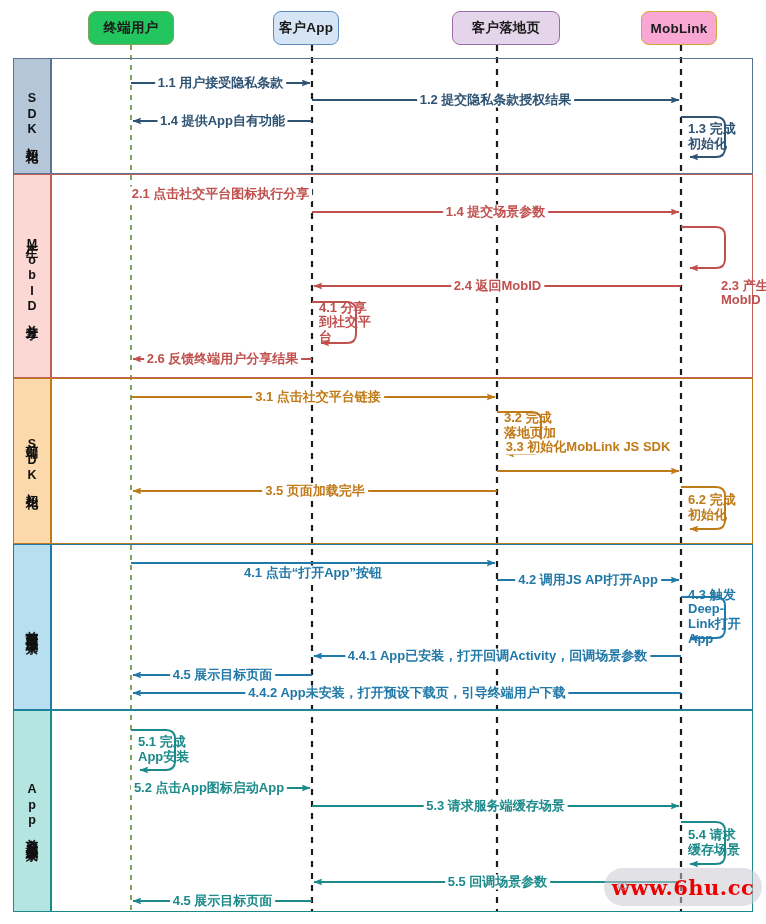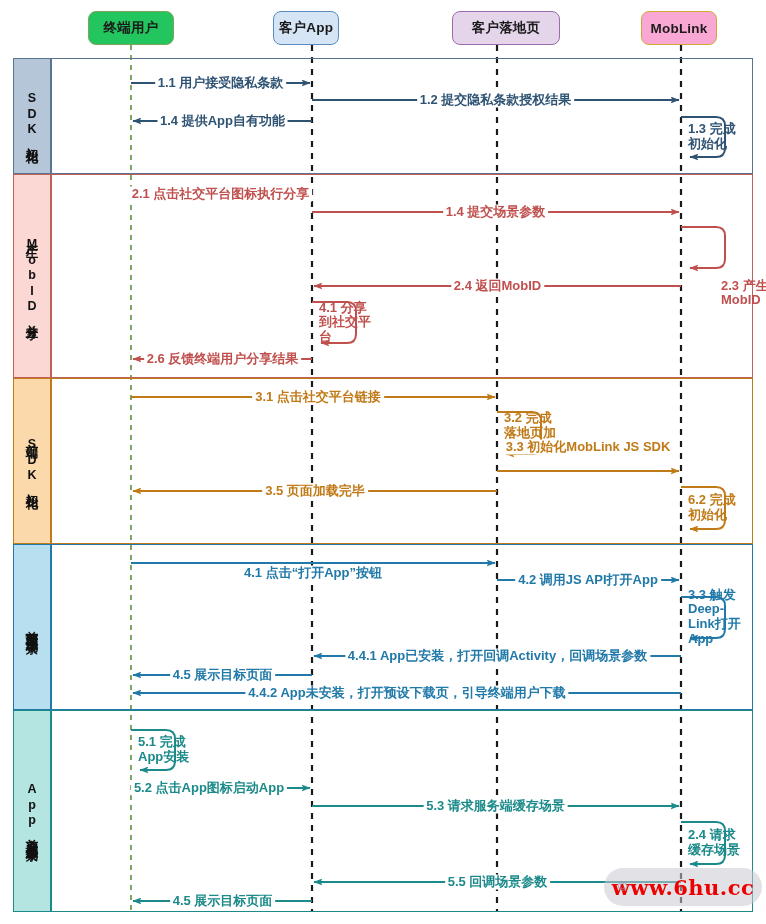--- a/index.html
+++ b/index.html
@@ -237,28 +237,28 @@
       <div class="msg-label" style="left: 497.5px; top: 286px; color: rgb(192, 80, 77);">2.4 返回MobID</div>
       <div class="msg-label left-anchor multiline" style="left: 316px; top: 322.5px; color: rgb(192, 80, 77); background: transparent;">4.1 分享到社交平台</div>
       <div class="msg-label" style="left: 222.5px; top: 359px; color: rgb(192, 80, 77);">2.6 反馈终端用户分享结果</div>
       <div class="msg-label" style="left: 318px; top: 397px; color: rgb(192, 122, 23);">3.1 点击社交平台链接</div>
       <div class="msg-label left-anchor multiline" style="left: 501px; top: 433px; color: rgb(192, 122, 23); background: transparent;">3.2 完成落地页加载</div>
       <div class="msg-label" style="left: 588px; top: 447px; color: rgb(192, 122, 23);">3.3 初始化MobLink JS SDK</div>
       <div class="msg-label left-anchor multiline" style="left: 685px; top: 508px; color: rgb(192, 122, 23); background: transparent;">6.2 完成初始化</div>
       <div class="msg-label" style="left: 315px; top: 491px; color: rgb(192, 122, 23);">3.5 页面加载完毕</div>
       <div class="msg-label" style="left: 313px; top: 563px; color: rgb(32, 121, 168); margin-top: 10px;">4.1 点击“打开App”按钮</div>
       <div class="msg-label" style="left: 588px; top: 580px; color: rgb(32, 121, 168);">4.2 调用JS API打开App</div>
-      <div class="msg-label left-anchor multiline" style="left: 685px; top: 617.5px; color: rgb(32, 121, 168); background: transparent;">3.3 触发Deep-Link打开App</div>
+      <div class="msg-label left-anchor multiline" style="left: 685px; top: 617.5px; color: rgb(32, 121, 168); background: transparent;">4.3 触发Deep-Link打开App</div>
       <div class="msg-label" style="left: 497.5px; top: 656px; color: rgb(32, 121, 168);">4.4.1 App已安装，打开回调Activity，回调场景参数</div>
       <div class="msg-label" style="left: 222.5px; top: 675px; color: rgb(32, 121, 168);">4.5 展示目标页面</div>
       <div class="msg-label" style="left: 407px; top: 693px; color: rgb(32, 121, 168);">4.4.2 App未安装，打开预设下载页，引导终端用户下载</div>
       <div class="msg-label left-anchor multiline" style="left: 135px; top: 750px; color: rgb(28, 138, 138); background: transparent;">5.1 完成App安装</div>
       <div class="msg-label" style="left: 209px; top: 788px; color: rgb(28, 138, 138);">5.2 点击App图标启动App</div>
       <div class="msg-label" style="left: 495.5px; top: 806px; color: rgb(28, 138, 138);">5.3 请求服务端缓存场景</div>
-      <div class="msg-label left-anchor multiline" style="left: 685px; top: 843px; color: rgb(28, 138, 138); background: transparent;">2.4 请求缓存场景</div>
+      <div class="msg-label left-anchor multiline" style="left: 685px; top: 843px; color: rgb(28, 138, 138); background: transparent;">5.4 请求缓存场景</div>
       <div class="msg-label" style="left: 497.5px; top: 882px; color: rgb(28, 138, 138);">5.5 回调场景参数</div>
       <div class="msg-label" style="left: 222.5px; top: 901px; color: rgb(28, 138, 138);">4.5 展示目标页面</div>
     </div>
 
   <div id="watermark">
     <span class="wm-c">©</span>
     <span class="wm-text">www.6hu.cc</span>
   </div>
 </div>
 

